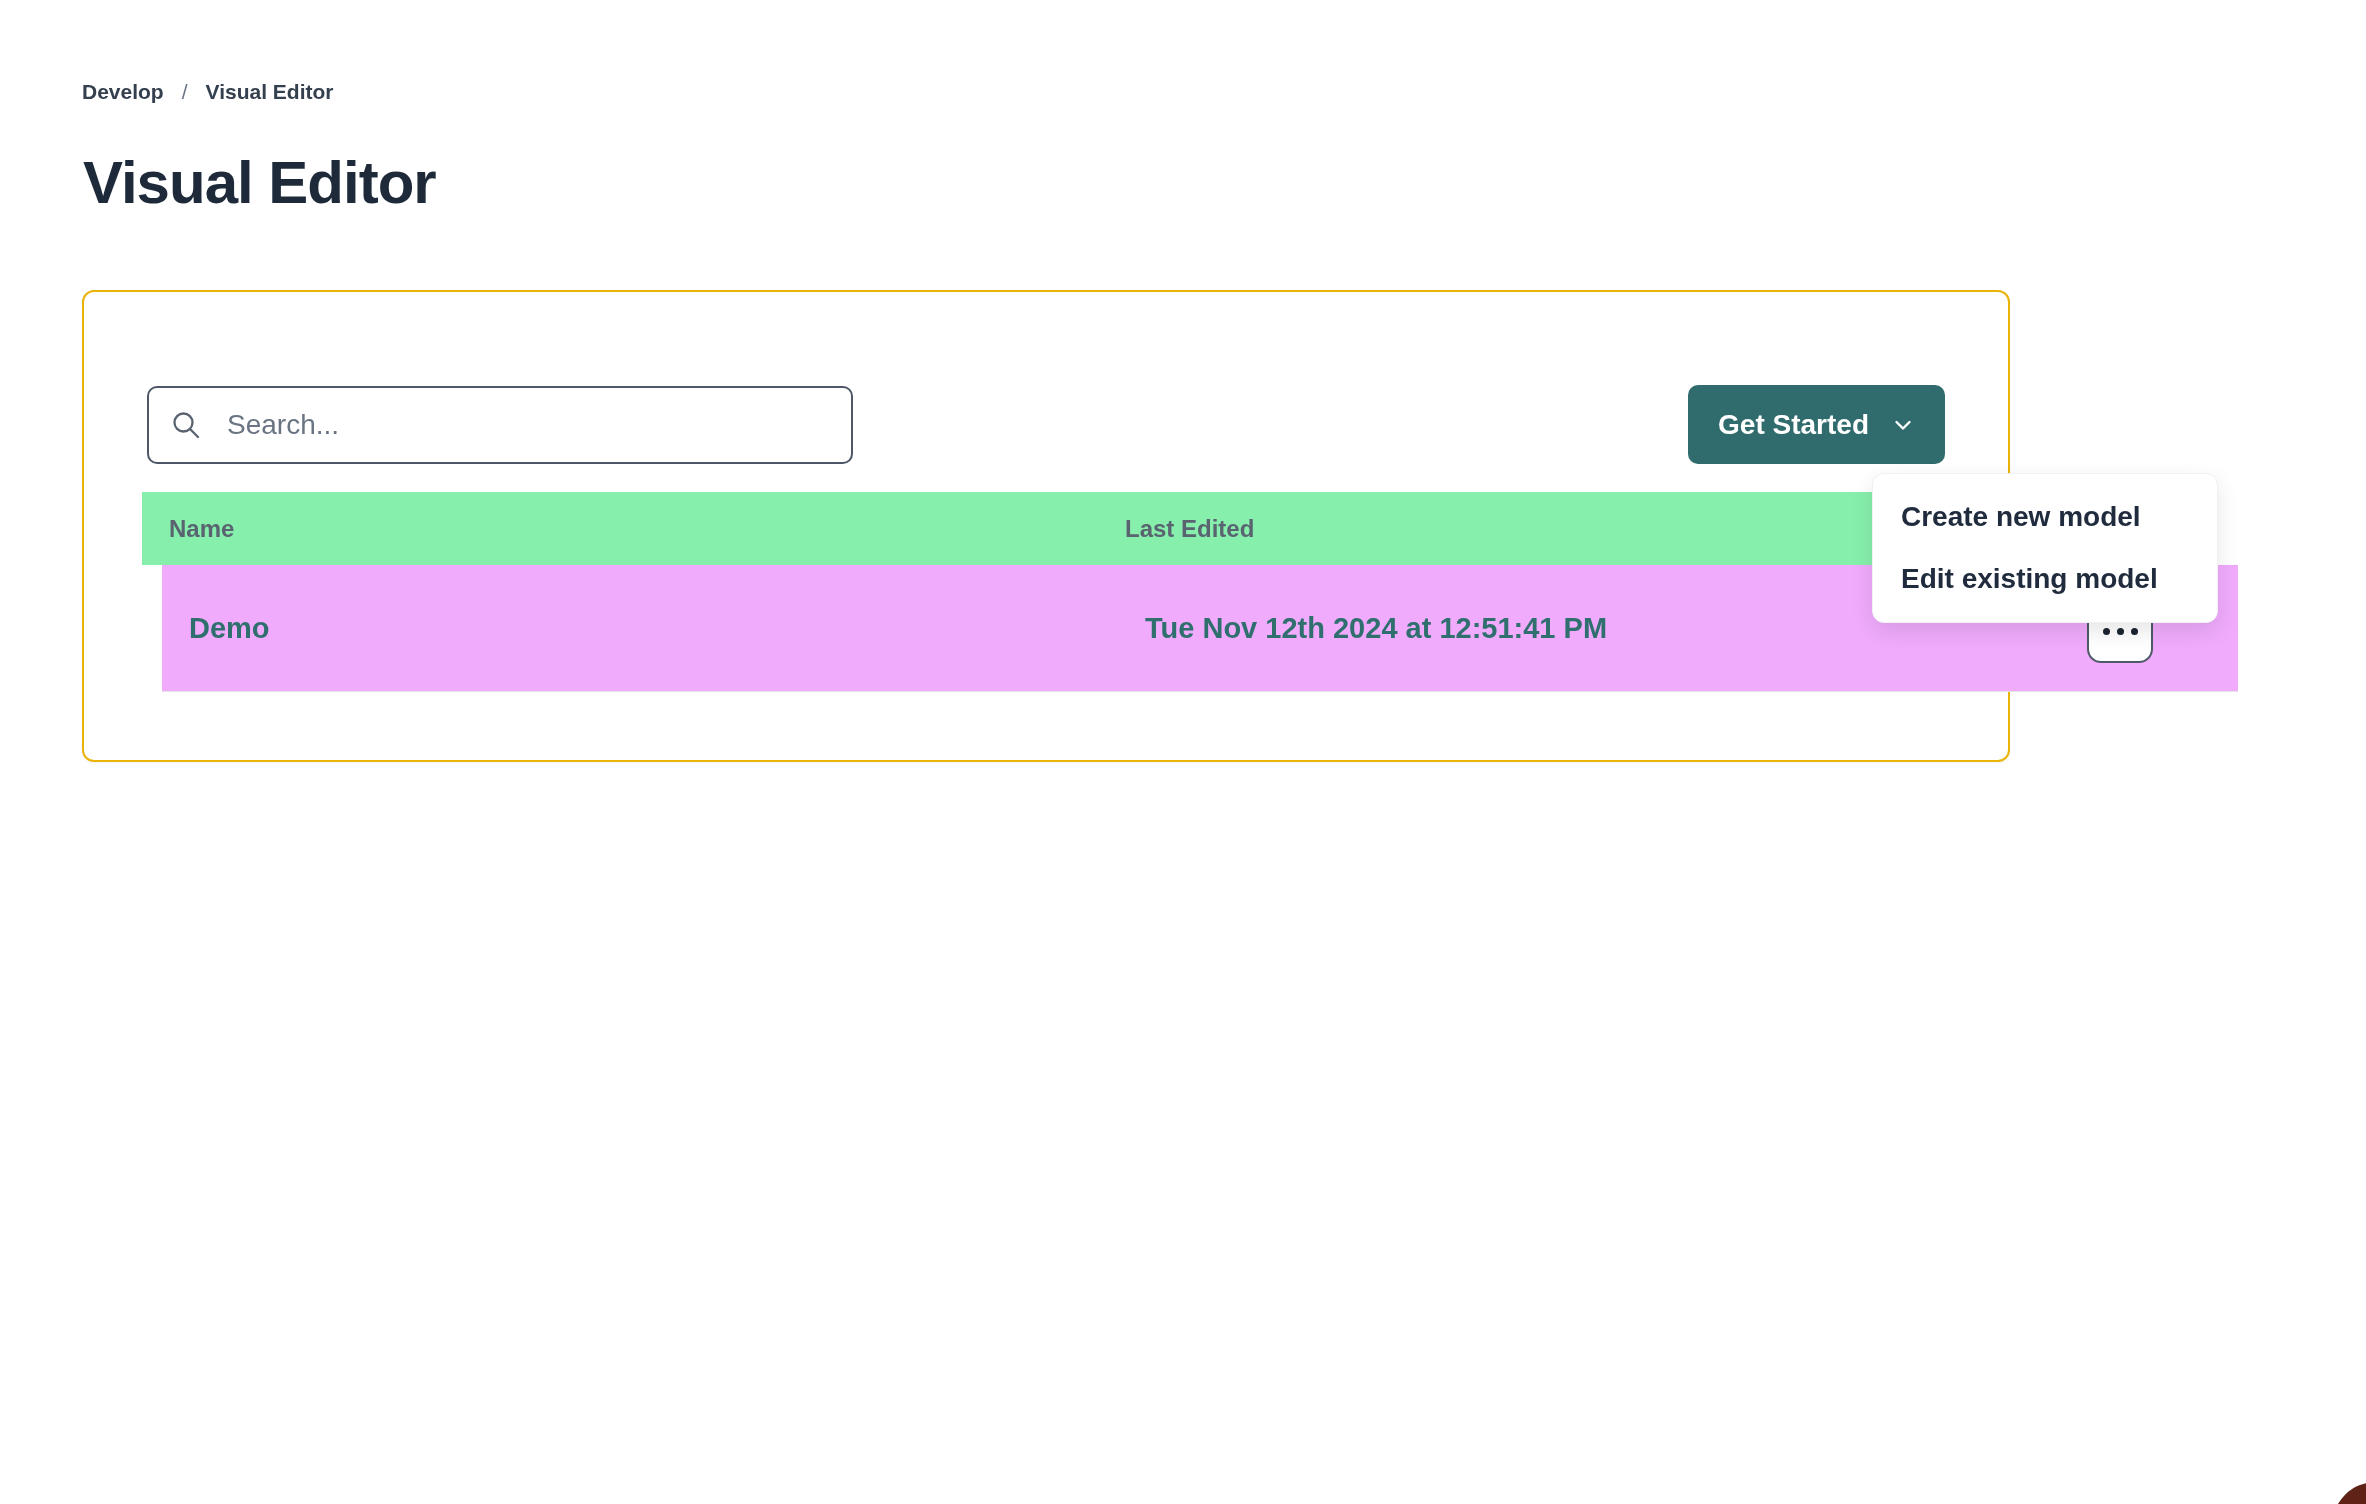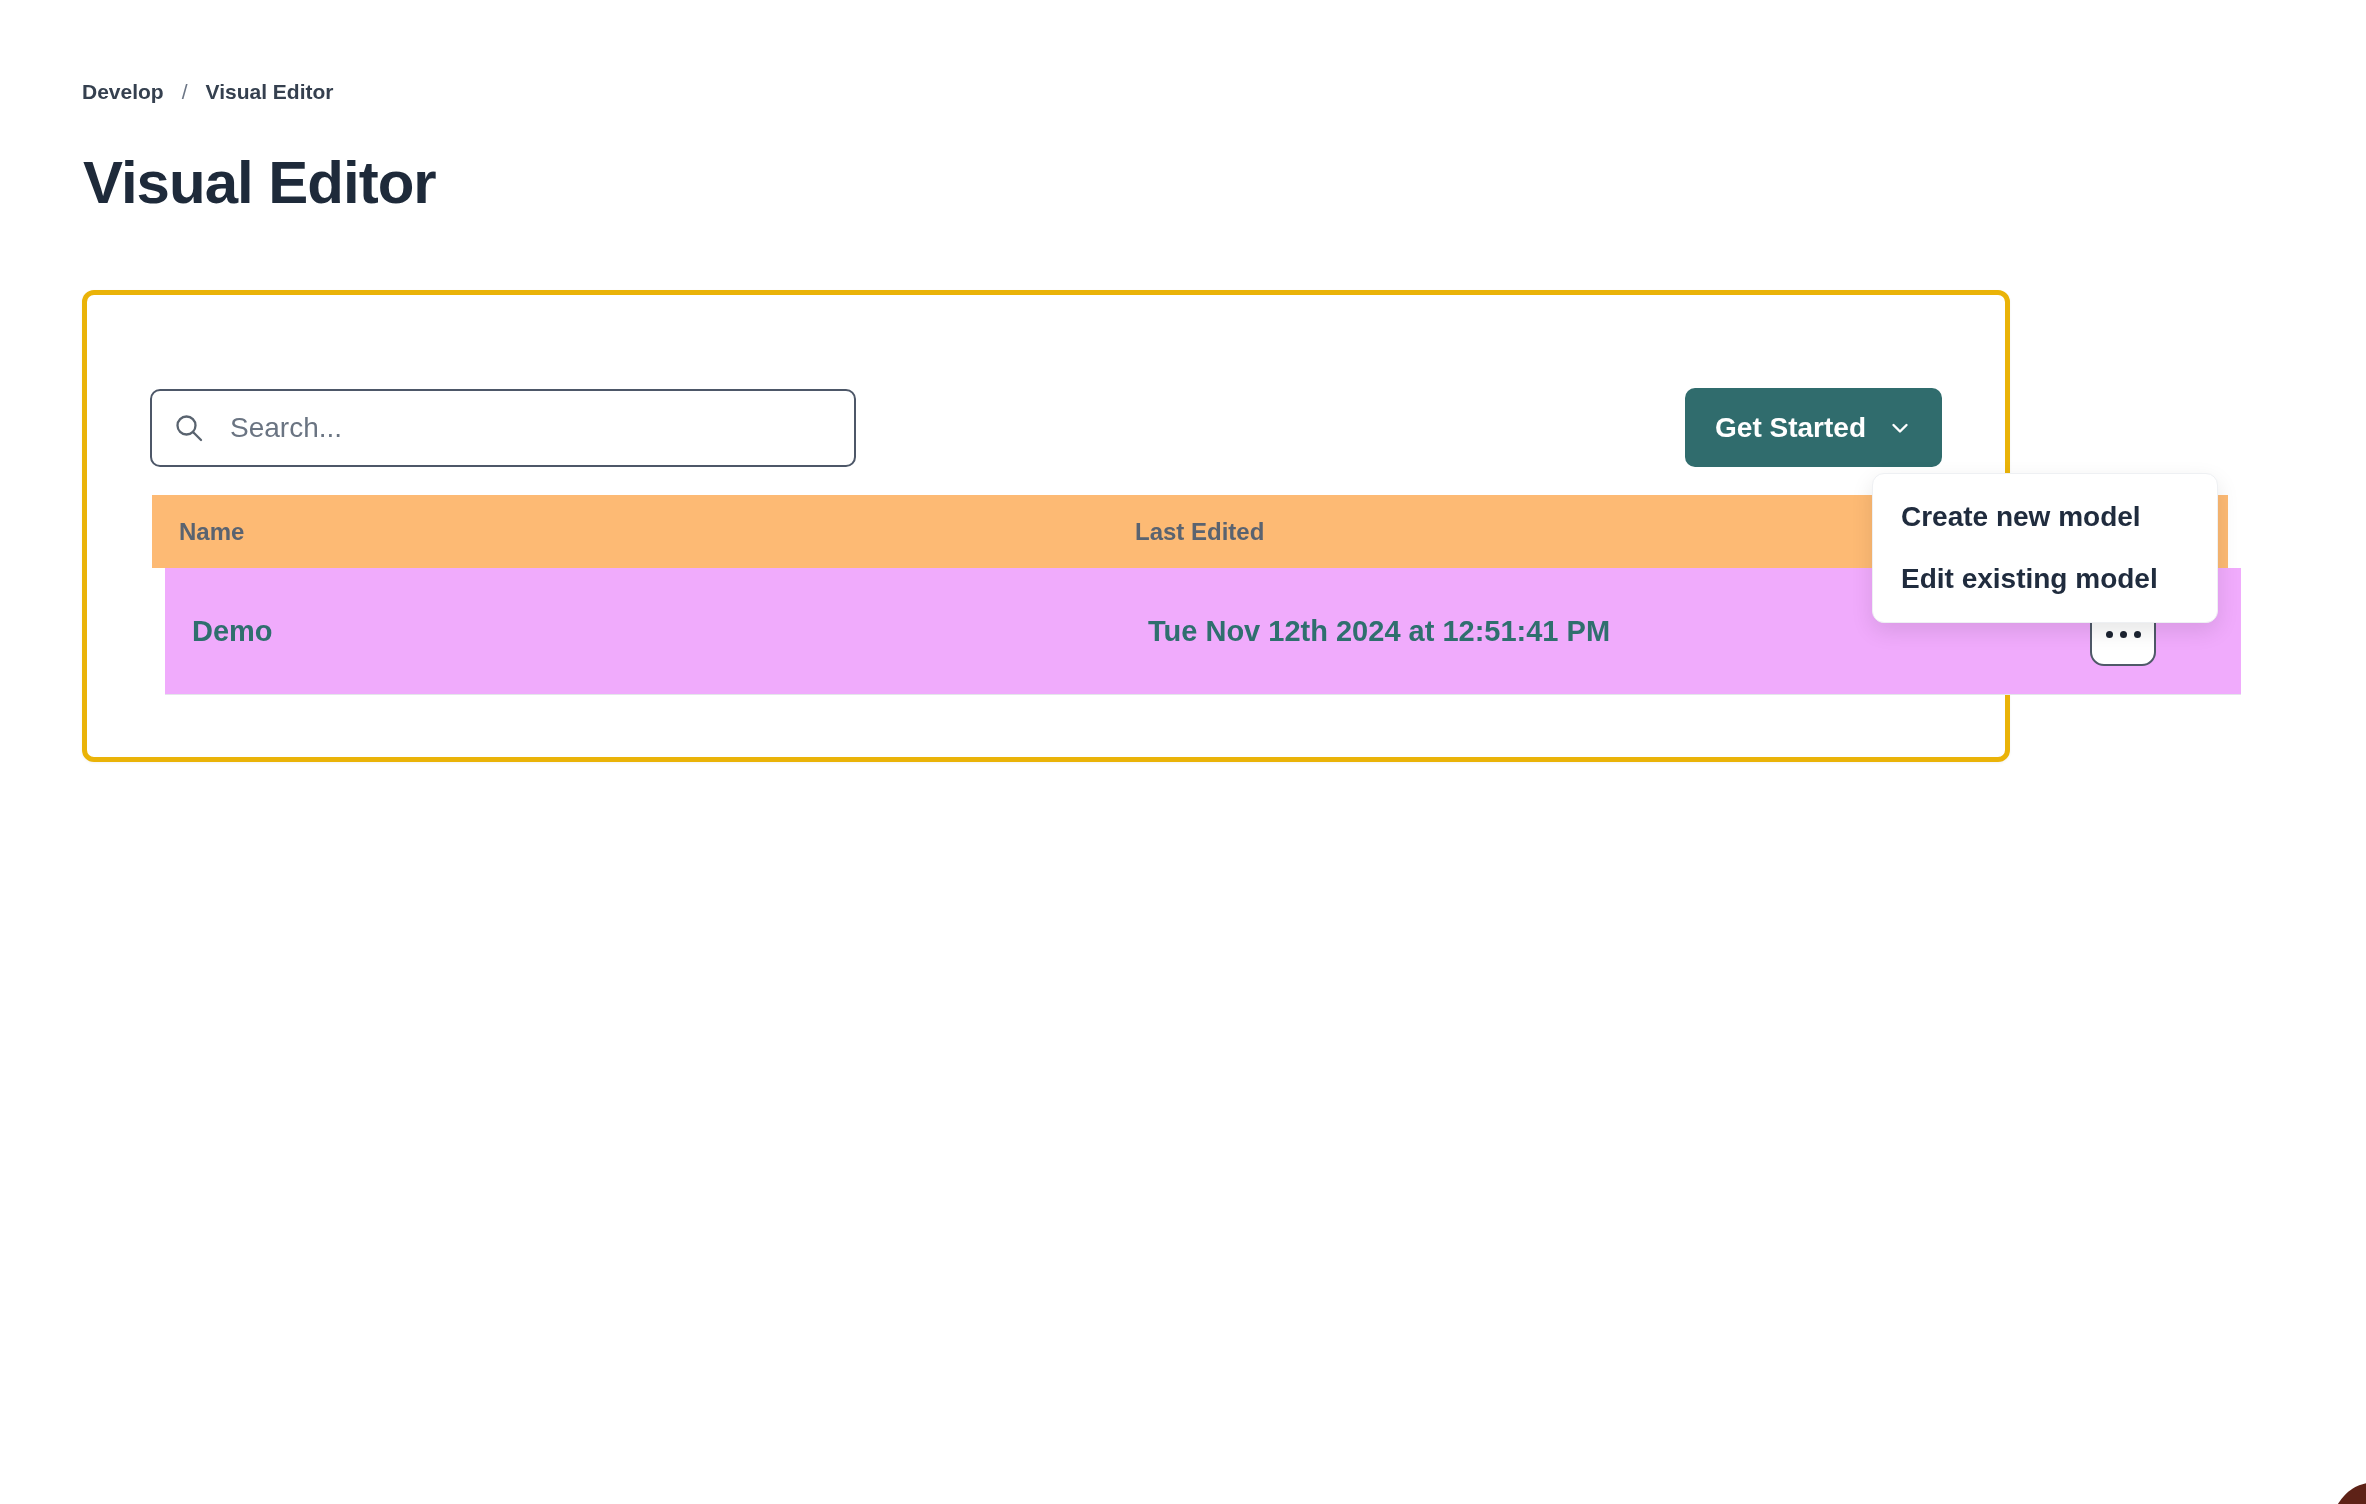--- a/index.html
+++ b/index.html
@@ -43,21 +43,21 @@
   }
 
   
   .card {
     position: absolute;
     left: 82px;
     top: 290px;
     width: 1928px;
     height: 472px;
     background: #ffffff;
-    border: 5px solid #eab308;
+    border: 2px solid #eab308;
     border-radius: 12px;
     box-shadow: 0 1px 3px rgba(16, 24, 40, 0.05);
   }
 
   
   .search-wrap {
     position: absolute;
     left: 63px;
     top: 94px;
     width: 706px;
@@ -102,25 +102,25 @@
     font-family: inherit;
     display: flex;
     align-items: center;
     gap: 22px;
     cursor: pointer;
   }
 
   
   .thead {
     position: absolute;
-    left: 65px;
+    left: 58px;
     top: 200px;
     width: 2076px;
     height: 73px;
-    background: #fdba74;
+    background: #86efac;
     text-decoration: underline;
   }
   .th {
     position: absolute;
     top: 50%;
     transform: translateY(-50%);
     font-size: 24px;
     font-weight: 700;
     color: #5a6370;
   }

